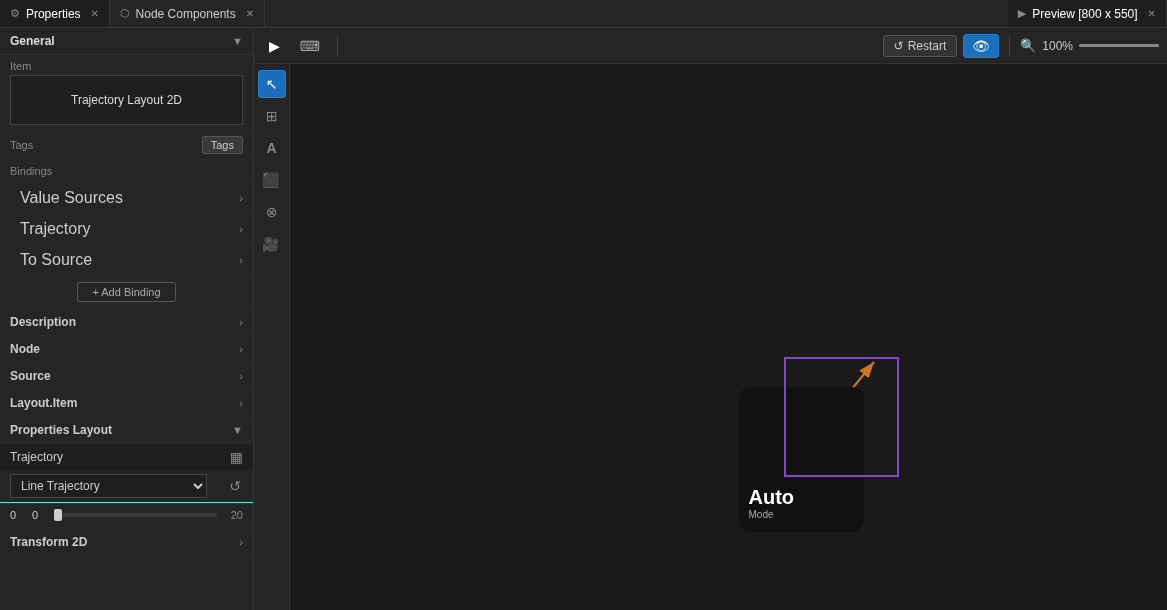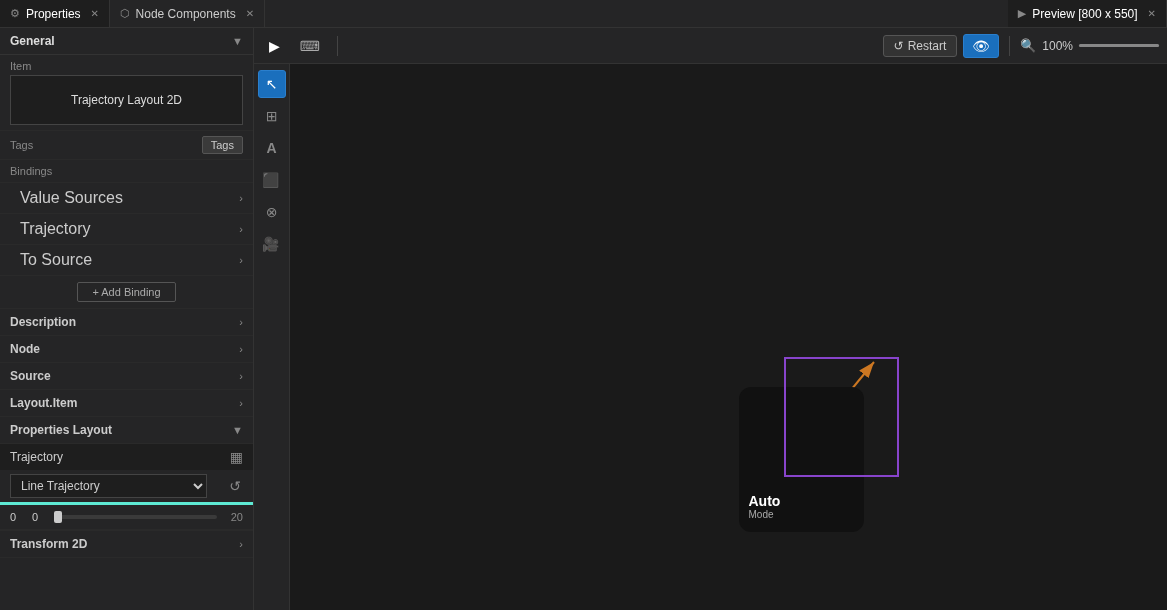--- a/index.html
+++ b/index.html
@@ -186,21 +186,21 @@
       background: #1e1e1e;
     }
     .trajectory-title { color: #ccc; font-size: 12px; font-weight: 500; }
     .trajectory-icon { color: #888; font-size: 14px; cursor: pointer; }
 
     .trajectory-select-row {
       display: flex;
       align-items: center;
       padding: 4px 10px;
       gap: 20px;
-      border-bottom: 3px solid #5eead4;
+      border-bottom: 1px solid #5eead4;
     }
     .trajectory-select {
       flex: 1;
       background: #1e1e1e;
       border: 1px solid #444;
       color: #ccc;
       padding: 3px 6px;
       font-size: 12px;
       outline: none;
     }
@@ -561,21 +561,21 @@
                 <polygon points="0 0, 8 3, 0 6" fill="#cc7722"></polygon>
               </marker>
             </defs>
 
             <line x1="60" y1="195" x2="175" y2="55" stroke="#cc7722" stroke-width="2" marker-end="url(#arrowhead)"></line>
           </svg>
 
           <div class="black-box" style="position:absolute; left:10px; top:50px; width:125px; height:145px; background:#111; border-radius:12px;">
 
             <div class="auto-label" style="position:absolute; bottom:12px; left:10px;">
-              <div class="auto-title" style="font-size:14px; font-weight:bold; color:#fff;">Auto</div>
+              <div class="auto-title" style="font-size:20px; font-weight:bold; color:#fff;">Auto</div>
               <div class="auto-subtitle" style="font-size:10px; color:#aaa;">Mode</div>
             </div>
           </div>
 
           <div style="position:absolute; left:55px; top:20px; width:115px; height:120px; border:2px solid #8844cc; background:transparent; pointer-events:none;">
           </div>
         </div>
       </div>
 
     </div>

